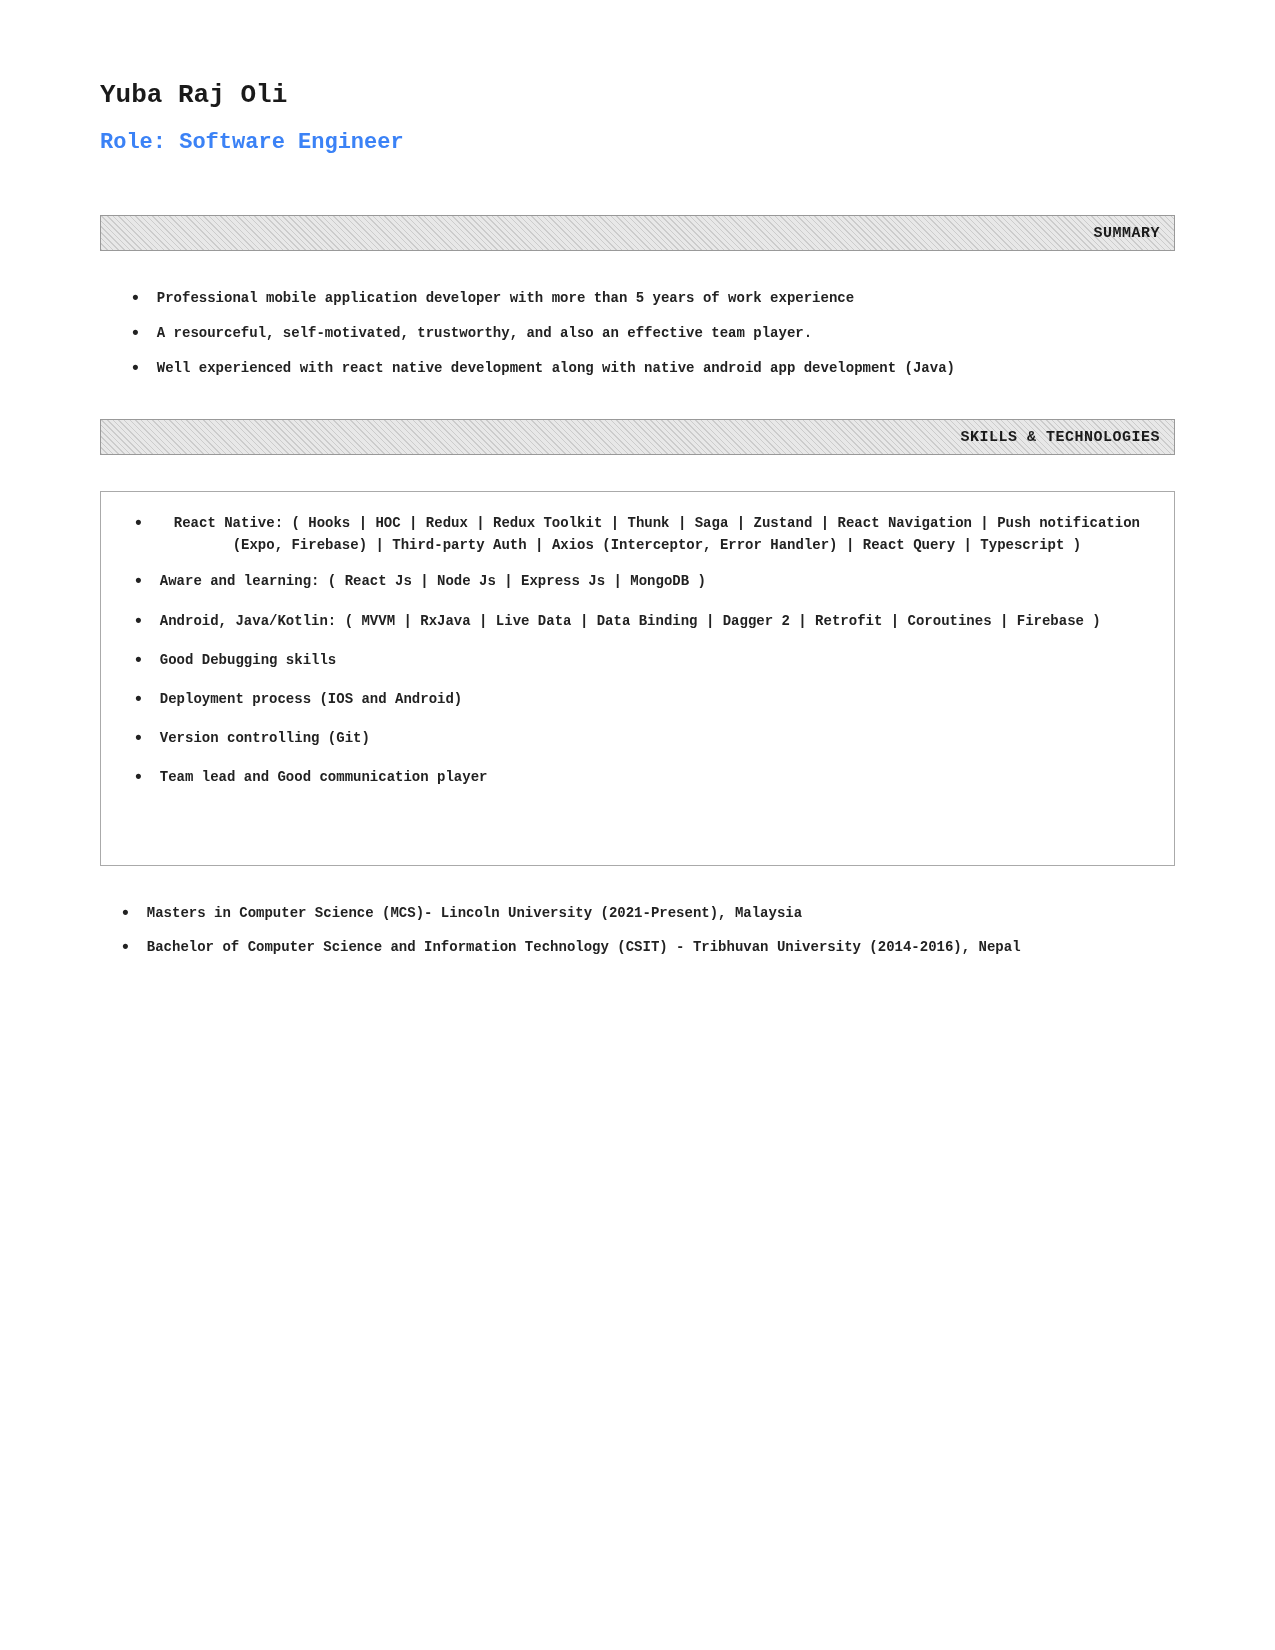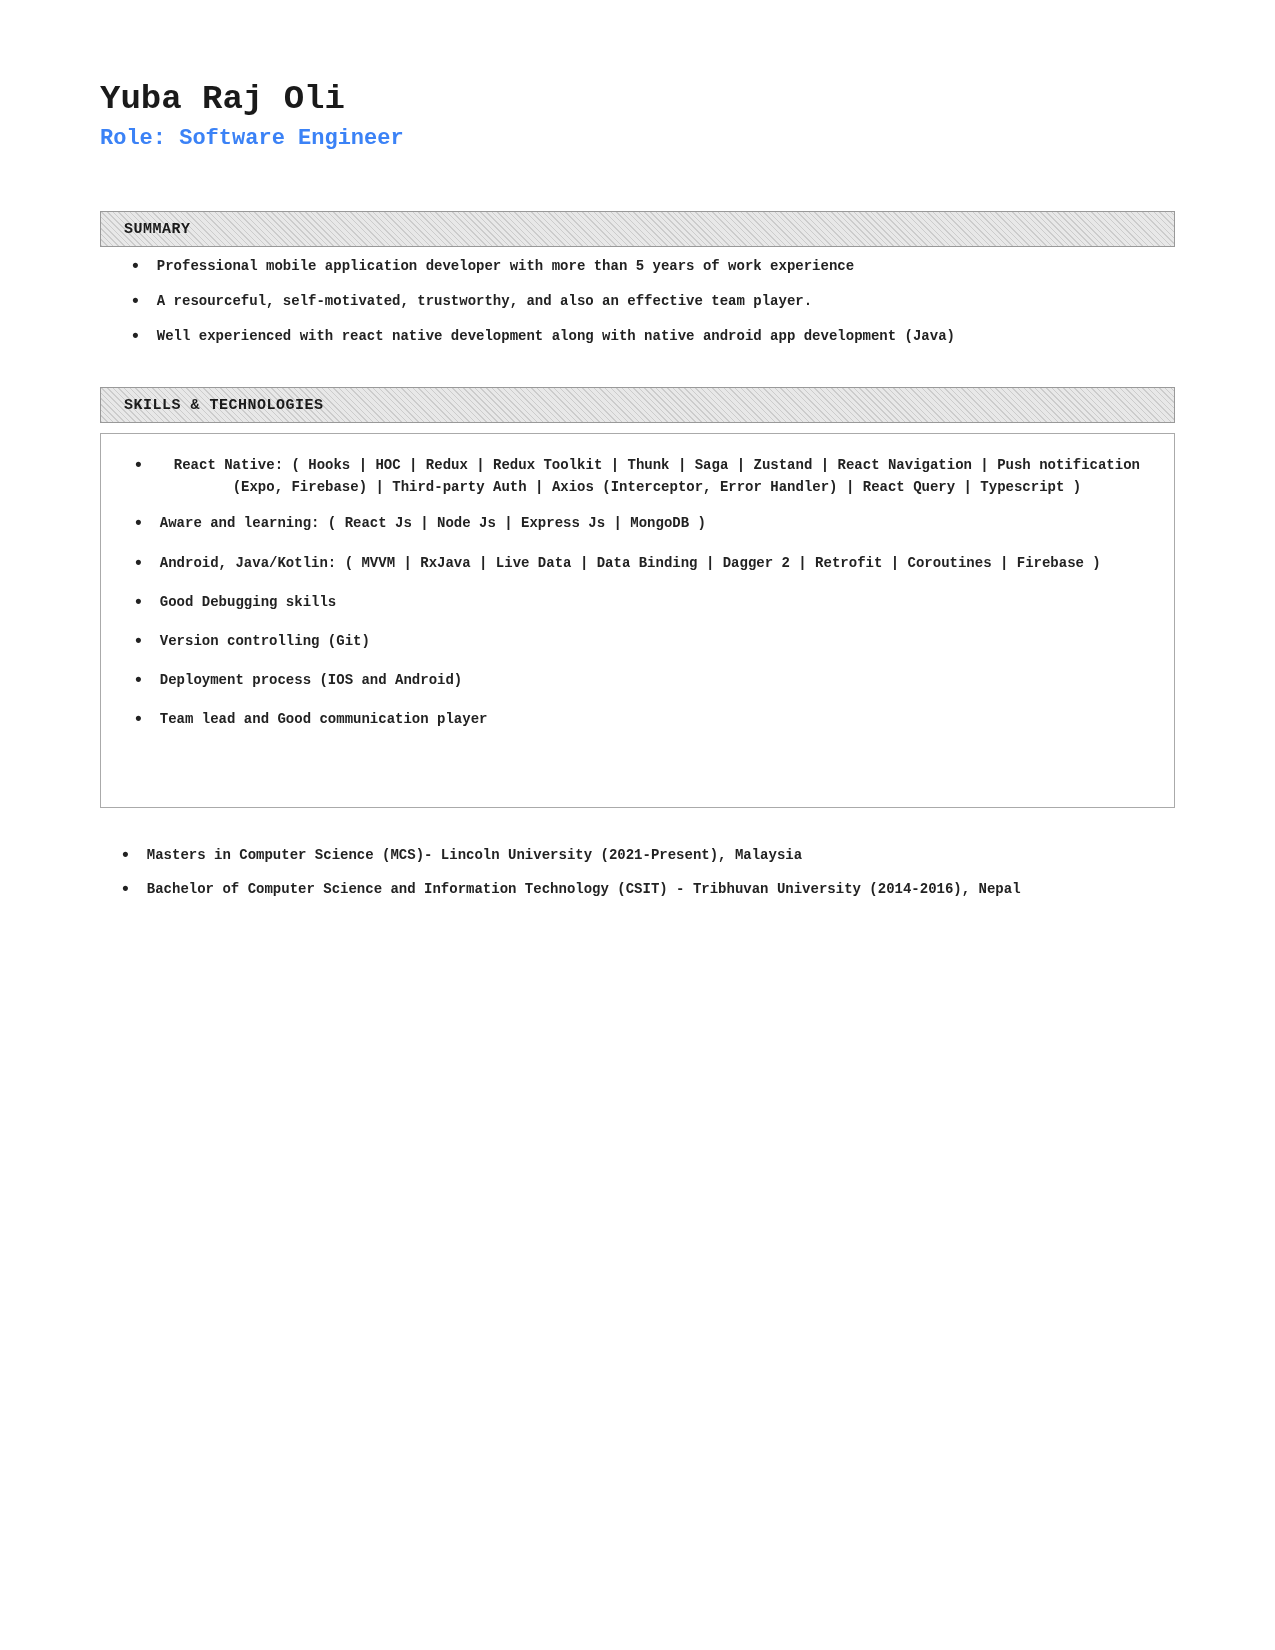--- a/index.html
+++ b/index.html
@@ -11,24 +11,24 @@
     body {
       background: #ffffff;
       font-family: 'Courier New', Courier, monospace;
       width: 1275px;
       min-height: 1650px;
       padding: 80px 100px;
       color: #222222;
     }
 
     .header-name {
-      font-size: 34px;
+      font-size: 26px;
       font-weight: bold;
       color: #1a1a1a;
-      margin-bottom: 8px;
+      margin-bottom: 20px;
       font-family: 'Courier New', Courier, monospace;
     }
 
     .header-role {
       font-size: 22px;
       font-weight: bold;
       color: #3b82f6;
       margin-bottom: 60px;
       font-family: 'Courier New', Courier, monospace;
     }
@@ -39,22 +39,23 @@
 
     .section-header {
       background: repeating-linear-gradient(
         45deg,
         #cccccc,
         #cccccc 1px,
         #e8e8e8 1px,
         #e8e8e8 4px
       );
       border: 1px solid #999999;
-      padding: 8px 23px;
-      margin-bottom: 8px;
+      padding: 8px 14px;
+      margin-bottom: 36px;
+      text-align: right;
     }
 
     .section-header-text {
       font-size: 15px;
       font-weight: bold;
       color: #1a1a1a;
       font-family: 'Courier New', Courier, monospace;
       letter-spacing: 0.5px;
     }
 
@@ -138,24 +139,24 @@
       <li>
         <span>Aware and learning: ( React Js | Node Js | Express Js | MongoDB )</span>
       </li>
       <li>
         <span>Android, Java/Kotlin: ( MVVM | RxJava | Live Data | Data Binding | Dagger 2 | Retrofit | Coroutines | Firebase )</span>
       </li>
       <li>
         <span>Good Debugging skills</span>
       </li>
       <li>
-        <span> Version controlling (Git)</span>
+        <span>Deployment process (IOS and Android)</span>
       </li>
       <li>
-        <span>Deployment process (IOS and Android)</span>
+        <span> Version controlling (Git)</span>
       </li>
       <li>
         <span>Team lead and Good communication player</span>
       </li>
     </ul>
   </div>
 </div>
 
 <div class="section">
   <ul class="bullet-list edu-list">

